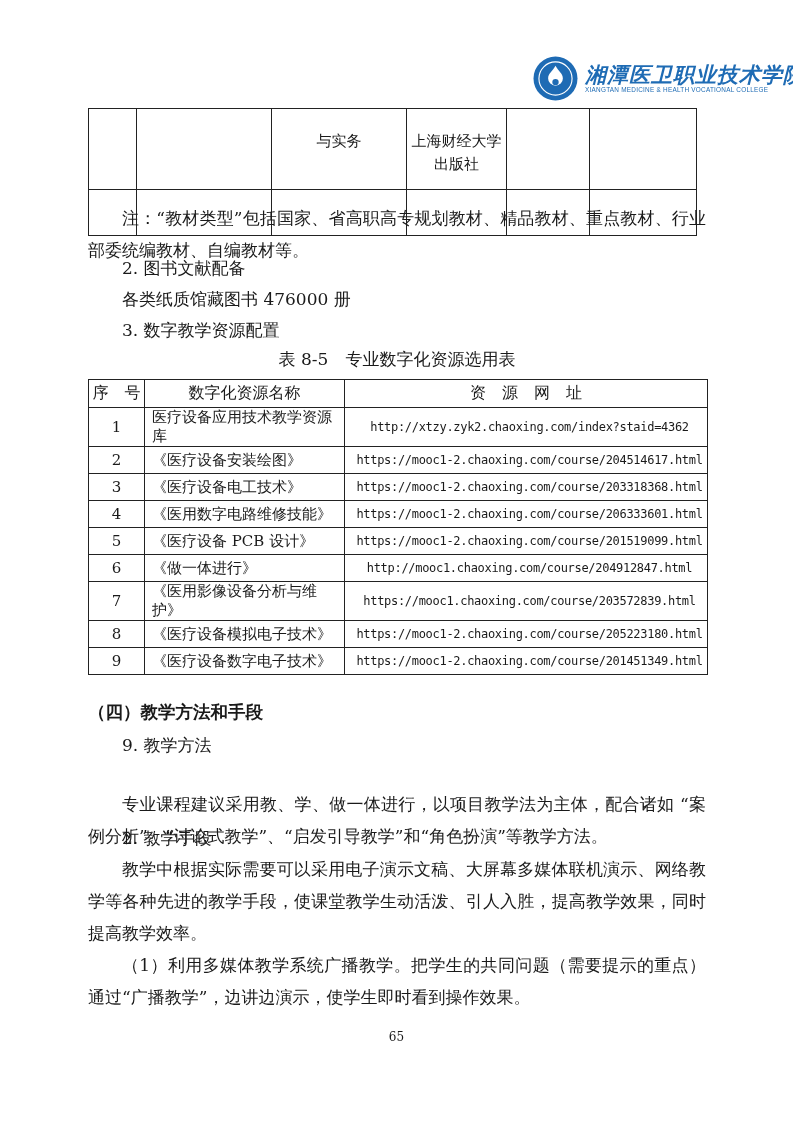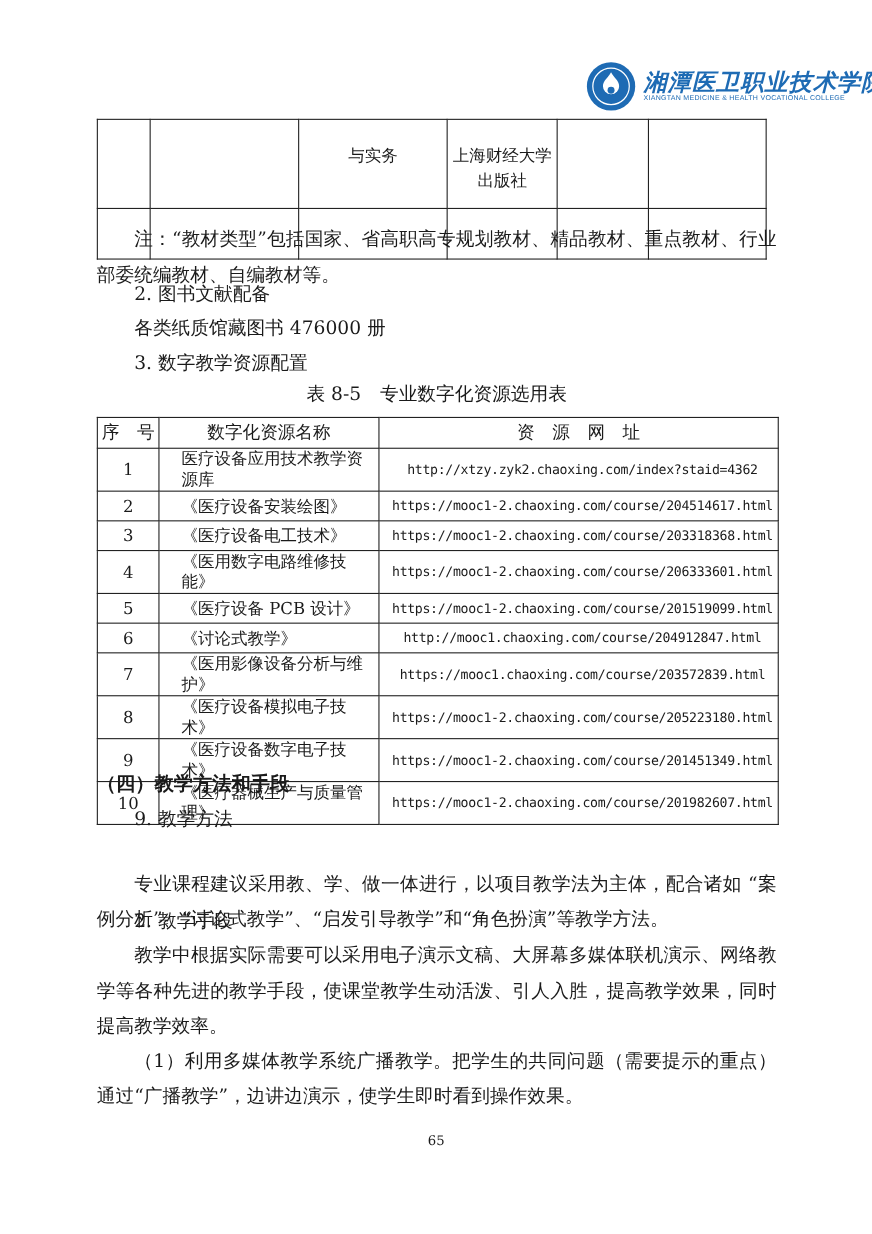--- a/index.html
+++ b/index.html
@@ -33,21 +33,21 @@
   table{border-collapse:collapse;table-layout:fixed;}
   td,th{border:1.5px solid #222;padding:0;font-weight:normal;}
   .top-table{position:absolute;top:108px;left:88px;width:608px;}
   .top-table td{font-size:15px;text-align:center;vertical-align:top;line-height:23px;padding-top:21px;}
   .top-table .r1 td{height:59px;}
   .top-table .r2 td{height:24px;}
   .res-caption{position:absolute;top:347px;left:88px;width:618px;text-align:center;font-size:17px;line-height:24px;}
   .res-table{position:absolute;top:379px;left:88px;width:619px;}
   .res-table td{height:26px;font-size:15px;vertical-align:middle;}
   .res-table .c-no{text-align:center;}
-  .res-table .c-name{text-align:left;padding-left:20px;}
+  .res-table .c-name{text-align:left;padding-left:7px;}
   .res-table .c-url{
     text-align:center;padding-left:7px;
     font-family:"DejaVu Sans Mono","Liberation Mono",monospace;
     font-size:12px;letter-spacing:-0.3px;white-space:nowrap;overflow:hidden;
   }
   .res-table th{font-size:16px;height:27px;text-align:center;}
   
   .h4{font-family:"Liberation Sans",sans-serif;font-weight:bold;font-size:17.5px;line-height:24px;}
   .pageno{position:absolute;top:1030px;left:0;width:793px;text-align:center;font-size:12px;}
 </style>
@@ -142,43 +142,38 @@
       <td class="c-name">《医用数字电路维修技能》</td>
       <td class="c-url">https://mooc1-2.chaoxing.com/course/206333601.html</td>
     </tr>
     <tr>
       <td class="c-no">5</td>
       <td class="c-name">《医疗设备 PCB 设计》</td>
       <td class="c-url">https://mooc1-2.chaoxing.com/course/201519099.html</td>
     </tr>
     <tr>
       <td class="c-no">6</td>
-      <td class="c-name">《讨论式教学》</td>
+      <td class="c-name">《做一体进行》</td>
       <td class="c-url">http://mooc1.chaoxing.com/course/204912847.html</td>
     </tr>
     <tr>
       <td class="c-no">7</td>
       <td class="c-name">《医用影像设备分析与维护》</td>
       <td class="c-url">https://mooc1.chaoxing.com/course/203572839.html</td>
     </tr>
     <tr>
       <td class="c-no">8</td>
       <td class="c-name">《医疗设备模拟电子技术》</td>
       <td class="c-url">https://mooc1-2.chaoxing.com/course/205223180.html</td>
     </tr>
     <tr>
       <td class="c-no">9</td>
       <td class="c-name">《医疗设备数字电子技术》</td>
       <td class="c-url">https://mooc1-2.chaoxing.com/course/201451349.html</td>
     </tr>
-    <tr>
-      <td class="c-no">10</td>
-      <td class="c-name">《医疗器械生产与质量管理》</td>
-      <td class="c-url">https://mooc1-2.chaoxing.com/course/201982607.html</td>
-    </tr>
   </tbody>
     </table>
 
   <div class="blk h4" style="top:700px;">（四）教学方法和手段</div>
   <div class="blk single indent2" style="top:734px;">9. 教学方法</div>
   <div class="blk justify indent2" style="top:760px;margin-top:28px;">专业课程建议采用教、学、做一体进行，以项目教学法为主体，配合诸如 “案例分析”、“讨论式教学”、“启发引导教学”和“角色扮演”等教学方法。</div>
   <div class="blk single indent2" style="top:827px;">2. 教学手段</div>
   <div class="blk justify indent2" style="top:853px;">教学中根据实际需要可以采用电子演示文稿、大屏幕多媒体联机演示、网络教学等各种先进的教学手段，使课堂教学生动活泼、引人入胜，提高教学效果，同时提高教学效率。</div>
   <div class="blk justify indent2" style="top:949px;">（1）利用多媒体教学系统广播教学。把学生的共同问题（需要提示的重点）通过“广播教学”，边讲边演示，使学生即时看到操作效果。</div>
 

